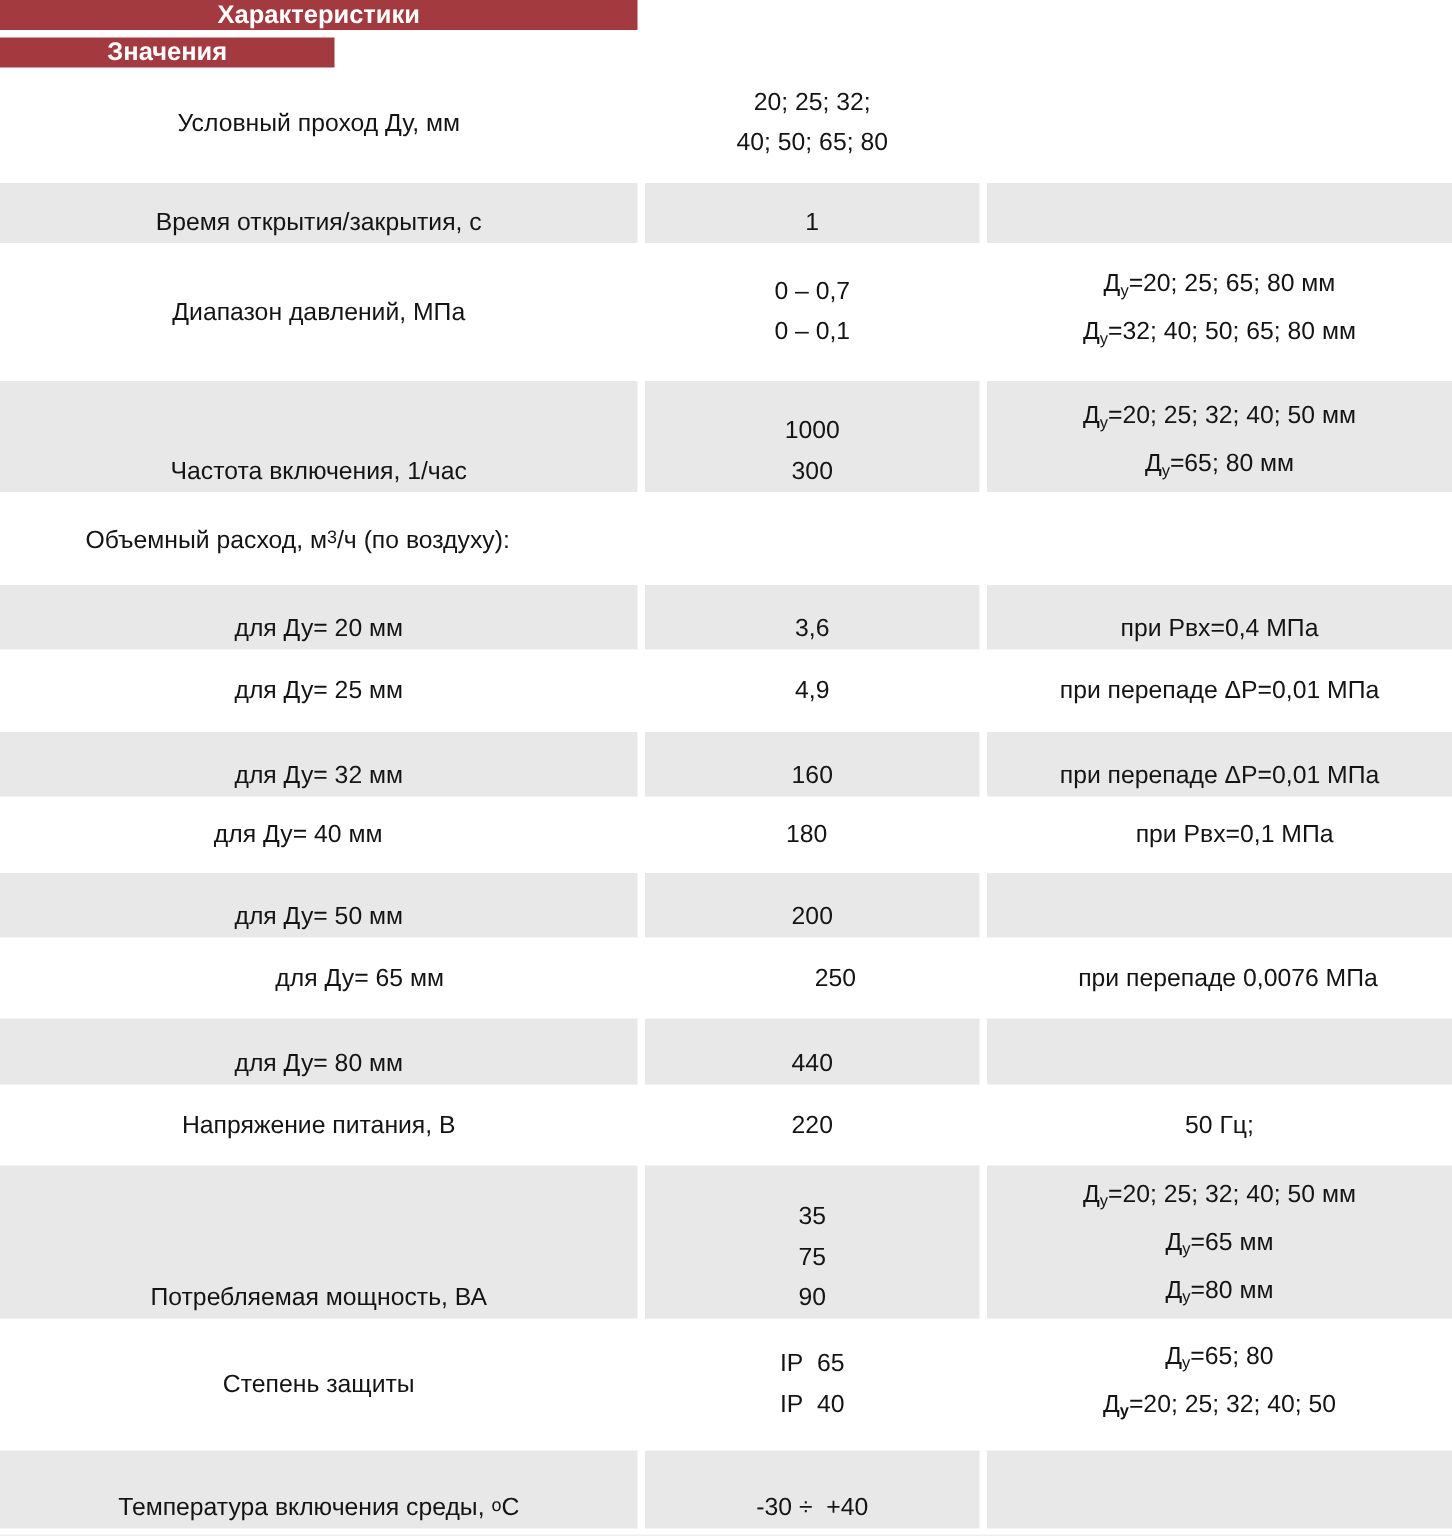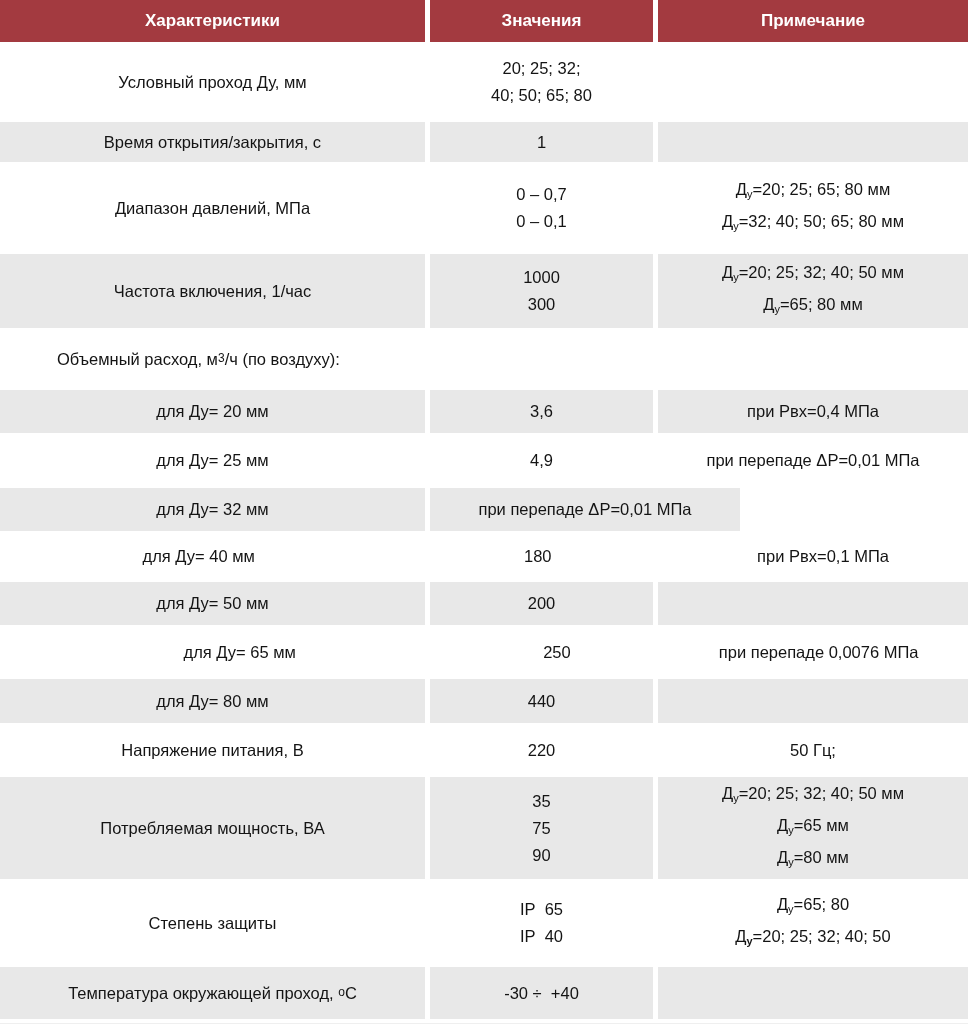--- a/index.html
+++ b/index.html
@@ -3,37 +3,37 @@
 <meta charset="utf-8">
 <style>
   html,body{margin:0;padding:0;}
   body{
     width:968px;height:1024px;overflow:hidden;background:#ffffff;
     font-family:"Liberation Sans","DejaVu Sans",sans-serif;
     color:#141414;
     -webkit-font-smoothing:antialiased;
   }
   .table{width:968px;}
-  .thead{display:flex;gap:5px;height:42px;}
+  .thead{display:flex;gap:5px;height:42px;flex-direction:column;}
   .th{
     background:var(--header-bg,#a33a40);
     color:var(--header-text,#ffffff);
     font-weight:bold;font-size:17px;
     display:flex;align-items:center;justify-content:center;
   }
   .c1{width:425px;}
   .c2{width:223px;}
   .c3{width:310px;}
   .row{display:flex;gap:5px;margin-top:4px;}
   .cell{
     display:flex;flex-direction:column;align-items:center;justify-content:center;
     font-size:16.5px;line-height:27px;text-align:center;
     box-sizing:border-box;
   }
-  .row.shaded .cell{background:var(--shaded-bg,#e8e8e8);}
+  .row.shaded .cell{background:var(--shaded-bg,#e8e8e8);justify-content:flex-end;}
   .row.plain  .cell{background:#ffffff;}
   .cell.section-cell{width:968px;align-items:flex-start;text-align:right;padding-left:57px;}
   .line{white-space:pre;}
   .sub {font-size:11px;vertical-align:-3px;}
   .subB{font-size:11px;vertical-align:-3px;font-weight:bold;}
   .sup {font-size:12px;vertical-align:3px;}
   .footer-strip{height:5px;margin-top:4px;background:var(--footer-bg,#efefef);}
 </style>
 </head>
 <body style="color: rgb(20, 20, 20);">
@@ -114,20 +114,23 @@
           <div class="line">4,9</div>
         </div>
         <div class="cell c3">
           <div class="line">при перепаде ΔР=0,01 МПа</div>
         </div>
       </div>
       <div class="row shaded" style="height: 43px;">
         <div class="cell c1">
           <div class="line">для Ду= 32 мм</div>
         </div>
+        <div class="cell c2">
+          <div class="line">160</div>
+        </div>
         <div class="cell c3">
           <div class="line">при перепаде ΔР=0,01 МПа</div>
         </div>
       </div>
       <div class="row plain" style="height: 43px; gap: 36px;">
         <div class="cell c1">
           <div class="line">для Ду= 40 мм</div>
         </div>
         <div class="cell c2">
           <div class="line">180</div>
@@ -199,21 +202,21 @@
           <div class="line">IP&nbsp;&nbsp;65</div>
           <div class="line">IP&nbsp;&nbsp;40</div>
         </div>
         <div class="cell c3">
           <div class="line"><span>Д</span><span class="sub">у</span><span>=65; 80</span></div>
           <div class="line"><span>Д</span><span class="subB">у</span><span>=20; 25; 32; 40; 50</span></div>
         </div>
       </div>
       <div class="row shaded" style="height: 52px;">
         <div class="cell c1">
-          <div class="line"><span>Температура окружающей проход, </span><span class="sup">о</span><span>С</span></div>
+          <div class="line"><span>Температура включения среды, </span><span class="sup">о</span><span>С</span></div>
         </div>
         <div class="cell c2">
           <div class="line">-30 ÷&nbsp; +40</div>
         </div>
         <div class="cell c3"></div>
       </div>
     </div>
   <div class="footer-strip"></div>
 </div>
 

